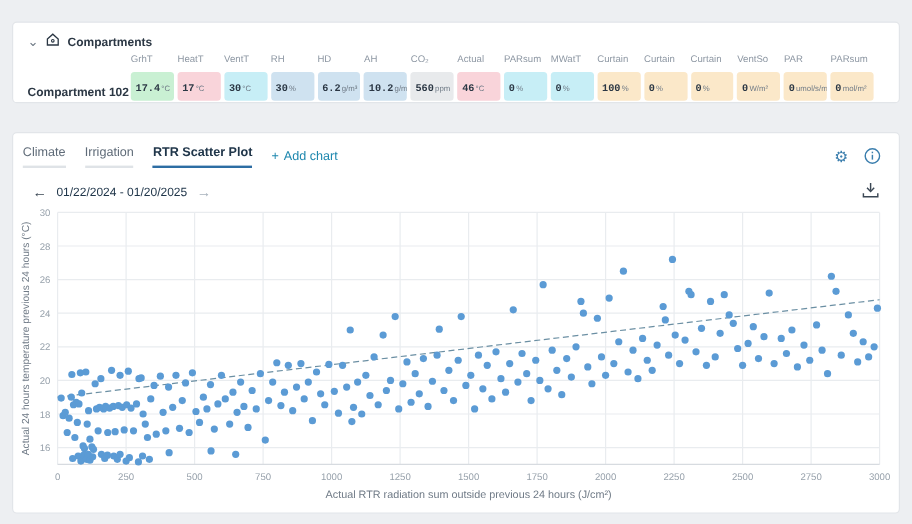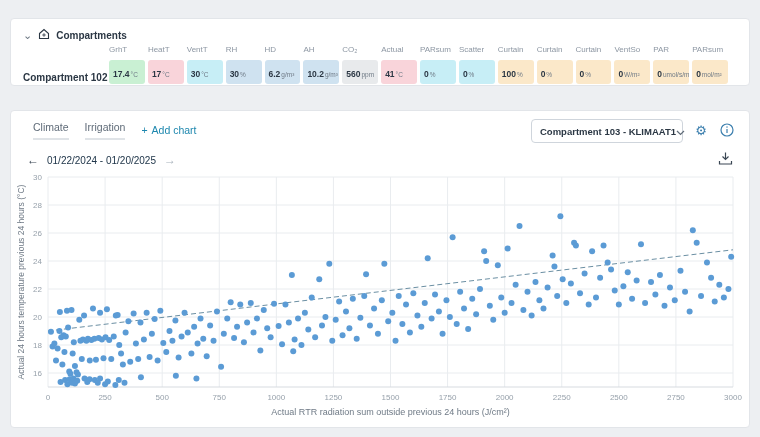--- a/index.html
+++ b/index.html
@@ -10,25 +10,25 @@
 
   
   .tp-header{position:absolute;left:12px;top:7px;display:flex;align-items:center;gap:6px;}
   .tp-header .chev{color:#6b7682;font-size:11px;line-height:10px;cursor:pointer;}
   .tp-title{font-size:10px;font-weight:bold;color:#2b3744;}
   .row-label{position:absolute;left:12px;top:53px;font-size:10px;font-weight:bold;color:#2b3744;}
   #columns{position:absolute;left:98px;right:21px;top:26px;display:flex;gap:3px;}
   .col{flex:1 1 0;min-width:0;}
   .col .hdr{font-size:8px;color:#8d97a3;margin-bottom:6px;white-space:nowrap;}
   .chip{border-radius:3px;padding:3px 4px;white-space:nowrap;overflow:hidden;}
-  .chip .v{font-size:8.5px;font-weight:bold;color:#2b3744;}
+  .chip .v{font-size:8.5px;font-weight:bold;color:#2b3744;font-family:Liberation Mono, monospace;}
   .chip .u{font-size:6.5px;color:#6f7a86;margin-left:1px;}
 
   
-  #tabs{position:absolute;left:22px;top:10px;display:flex;gap:16px;}
+  #tabs{position:absolute;left:8px;top:10px;display:flex;gap:16px;}
   .tab{font-size:10.5px;color:#5f6b78;padding-bottom:5px;border-bottom:2px solid #dfe3e7;cursor:pointer;white-space:nowrap;}
   .tab.active{color:#20364a;font-weight:bold;border-bottom:2px solid #2d6da3;}
   #add-chart{display:flex;align-items:center;gap:4px;font-size:10.5px;color:#1d87ae;cursor:pointer;border-bottom:2px solid transparent;}
   #selector{position:absolute;right:66px;top:8px;width:152px;height:24px;border:1px solid #cfd5dc;border-radius:4px;display:flex;align-items:center;justify-content:space-between;padding:0 8px;box-sizing:border-box;cursor:pointer;background:#fff;}
   #selector .sel-text{font-size:9.5px;font-weight:bold;color:#2b3744;white-space:nowrap;}
   .icon-btn{position:absolute;top:12px;width:16px;height:16px;color:#3c7fae;cursor:pointer;text-align:center;}
   #gear-btn{right:40px;font-size:13px;line-height:16px;}
   #info-btn{right:14px;}
   #date-row{position:absolute;left:16px;top:42px;display:flex;align-items:center;gap:8px;}
   #date-row .arrow{font-size:12px;cursor:pointer;}
@@ -80,28 +80,28 @@
         <div class="col">
           <div class="hdr">AH</div>
           <div class="chip" style="background: rgb(207, 226, 240);"><span class="v">10.2</span><span class="u">g/m³</span></div>
         </div>
         <div class="col">
           <div class="hdr">CO₂</div>
           <div class="chip" style="background: rgb(232, 234, 236);"><span class="v">560</span><span class="u">ppm</span></div>
         </div>
         <div class="col">
           <div class="hdr">Actual</div>
-          <div class="chip" style="background: rgb(249, 212, 218);"><span class="v">41</span><span class="u">°C</span></div>
+          <div class="chip" style="background: rgb(249, 212, 218);"><span class="v">46</span><span class="u">°C</span></div>
         </div>
         <div class="col">
           <div class="hdr">PARsum</div>
           <div class="chip" style="background: rgb(199, 238, 246);"><span class="v">0</span><span class="u">%</span></div>
         </div>
         <div class="col">
-          <div class="hdr">Scatter</div>
+          <div class="hdr">MWatT</div>
           <div class="chip" style="background: rgb(199, 238, 246);"><span class="v">0</span><span class="u">%</span></div>
         </div>
         <div class="col">
           <div class="hdr">Curtain</div>
           <div class="chip" style="background: rgb(251, 232, 201);"><span class="v">100</span><span class="u">%</span></div>
         </div>
         <div class="col">
           <div class="hdr">Curtain</div>
           <div class="chip" style="background: rgb(251, 232, 201);"><span class="v">0</span><span class="u">%</span></div>
         </div>
@@ -121,34 +121,27 @@
           <div class="hdr">PARsum</div>
           <div class="chip" style="background: rgb(251, 232, 201);"><span class="v">0</span><span class="u">mol/m²</span></div>
         </div>
       </div>
   </div>
 
   <div class="panel" id="chart-panel">
     <div id="tabs">
         <div class="tab">Climate</div>
         <div class="tab">Irrigation</div>
+        <div class="tab active">RTR Scatter Plot</div>
         <div id="add-chart">
           <span>+</span>
           <span>Add chart</span>
         </div>
       </div>
 
-    <div id="selector">
-      <span class="sel-text">Compartment 103 - KLIMAAT1</span>
-      <span>
-        <svg width="9" height="6" viewBox="0 0 9 6">
-            <path d="M1 1 L4.5 4.5 L8 1" fill="none" stroke="#5f6b78" stroke-width="1.2"></path>
-          </svg>
-      </span>
-    </div>
     <div class="icon-btn" id="gear-btn">⚙</div>
     <div class="icon-btn" id="info-btn">
       <svg width="14" height="14" viewBox="0 0 14 14">
           <circle cx="7" cy="7" r="6" fill="none" stroke="#3c7fae" stroke-width="1.2"></circle>
           <rect x="6.4" y="6" width="1.2" height="4" fill="#3c7fae"></rect>
           <rect x="6.4" y="3.4" width="1.2" height="1.3" fill="#3c7fae"></rect>
         </svg>
     </div>
 
     <div id="date-row">

